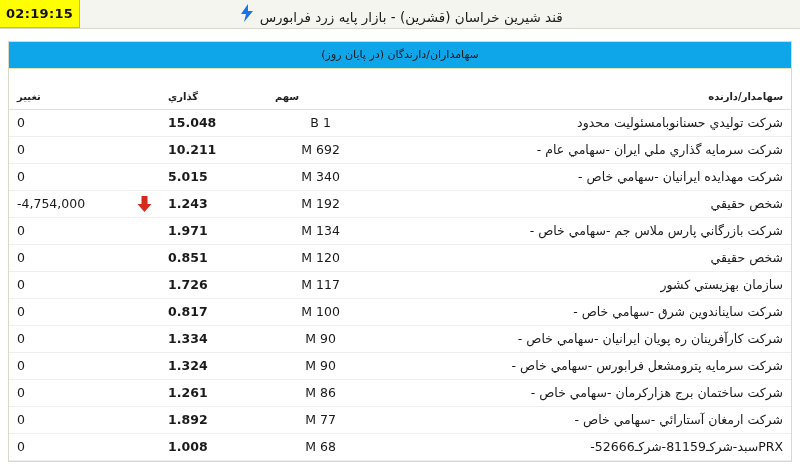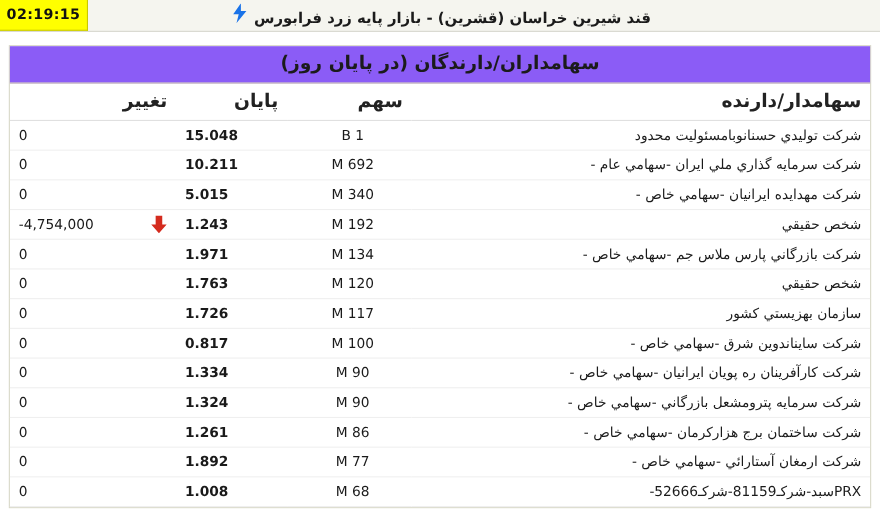--- a/index.html
+++ b/index.html
@@ -22,21 +22,21 @@
     background: #f5f5ef;
     border-bottom: 1px solid #d8d8cf;
     display: flex;
     align-items: center;
     direction: rtl;
   }
   .topbar-title {
     flex: 1;
     text-align: center;
     font-size: 13.5px;
-    font-weight: bold;
+    font-weight: normal;
     color: #1b1b1b;
     padding-left: 0;
     padding-right: 4px;
     white-space: nowrap;
     overflow: hidden;
   }
   .bolt-icon {
     width: 16px;
     height: 18px;
     margin-left: 6px;
@@ -64,44 +64,43 @@
     box-sizing: border-box;
   }
 
   
   .panel {
     margin: 12px 8px 0 8px;
     border: 1px solid #d9d9c8;
     background: #ffffff;
   }
   .panel-header {
-    background: #8b5cf6;
+    background: #0ea5e9;
     border-bottom: 1px solid #e3e3b5;
     text-align: center;
-    font-size: 17px;
-    font-weight: bold;
+    font-size: 11px;
+    font-weight: normal;
     color: #1b1b1b;
     padding: 6px 0 7px 0;
   }
 
   
   table.holders {
     width: 100%;
     border-collapse: collapse;
     direction: rtl;
     table-layout: fixed;
   }
   table.holders th {
-    font-size: 17px;
+    font-size: 10px;
     font-weight: bold;
     color: #222;
-    padding: 6px 8px 7px 8px;
+    padding: 22px 8px 7px 8px;
     border-bottom: 1px solid #e0e0e0;
     white-space: nowrap;
-    text-align: right;
   }
   table.holders td {
     font-size: 12.5px;
     color: #1a1a1a;
     padding: 5px 8px 6px 8px;
     border-bottom: 1px solid #efefef;
     white-space: nowrap;
     overflow: hidden;
     text-overflow: ellipsis;
   }
@@ -143,21 +142,21 @@
 </div>
 
 <div class="panel">
   <div class="panel-header">سهامداران/دارندگان (در پایان روز)</div>
 
   <table class="holders">
     <thead>
       <tr>
         <th class="col-name">سهامدار/دارنده</th>
         <th class="col-share">سهم</th>
-        <th class="col-pct">پایان</th>
+        <th class="col-pct">گذاري</th>
         <th class="col-change">تغییر</th>
       </tr>
     </thead>
     <tbody id="holders-body">
         <tr>
           <td class="col-name">شرکت توليدي حسنانوبامسئوليت محدود</td>
           <td class="col-share">1 B</td>
           <td class="col-pct">15.048</td>
           <td class="col-change"><span class="change-cell-inner">0</span></td>
         </tr>
@@ -183,21 +182,21 @@
         </tr>
         <tr>
           <td class="col-name">شرکت بازرگاني پارس ملاس جم -سهامي خاص -</td>
           <td class="col-share">134 M</td>
           <td class="col-pct">1.971</td>
           <td class="col-change"><span class="change-cell-inner">0</span></td>
         </tr>
         <tr>
           <td class="col-name">شخص حقيقي</td>
           <td class="col-share">120 M</td>
-          <td class="col-pct">1.763</td>
+          <td class="col-pct">0.851</td>
           <td class="col-change"><span class="change-cell-inner">0</span></td>
         </tr>
         <tr>
           <td class="col-name">سازمان بهزيستي کشور</td>
           <td class="col-share">117 M</td>
           <td class="col-pct">1.726</td>
           <td class="col-change"><span class="change-cell-inner">0</span></td>
         </tr>
         <tr>
           <td class="col-name">شرکت سايناندوين شرق -سهامي خاص -</td>
@@ -205,21 +204,21 @@
           <td class="col-pct">0.817</td>
           <td class="col-change"><span class="change-cell-inner">0</span></td>
         </tr>
         <tr>
           <td class="col-name">شرکت کارآفرينان ره پويان ايرانيان -سهامي خاص -</td>
           <td class="col-share">90 M</td>
           <td class="col-pct">1.334</td>
           <td class="col-change"><span class="change-cell-inner">0</span></td>
         </tr>
         <tr>
-          <td class="col-name">شرکت سرمايه پترومشعل بازرگاني -سهامي خاص -</td>
+          <td class="col-name">شرکت سرمايه پترومشعل فرابورس -سهامي خاص -</td>
           <td class="col-share">90 M</td>
           <td class="col-pct">1.324</td>
           <td class="col-change"><span class="change-cell-inner">0</span></td>
         </tr>
         <tr>
           <td class="col-name">شرکت ساختمان برج هزارکرمان -سهامي خاص -</td>
           <td class="col-share">86 M</td>
           <td class="col-pct">1.261</td>
           <td class="col-change"><span class="change-cell-inner">0</span></td>
         </tr>

